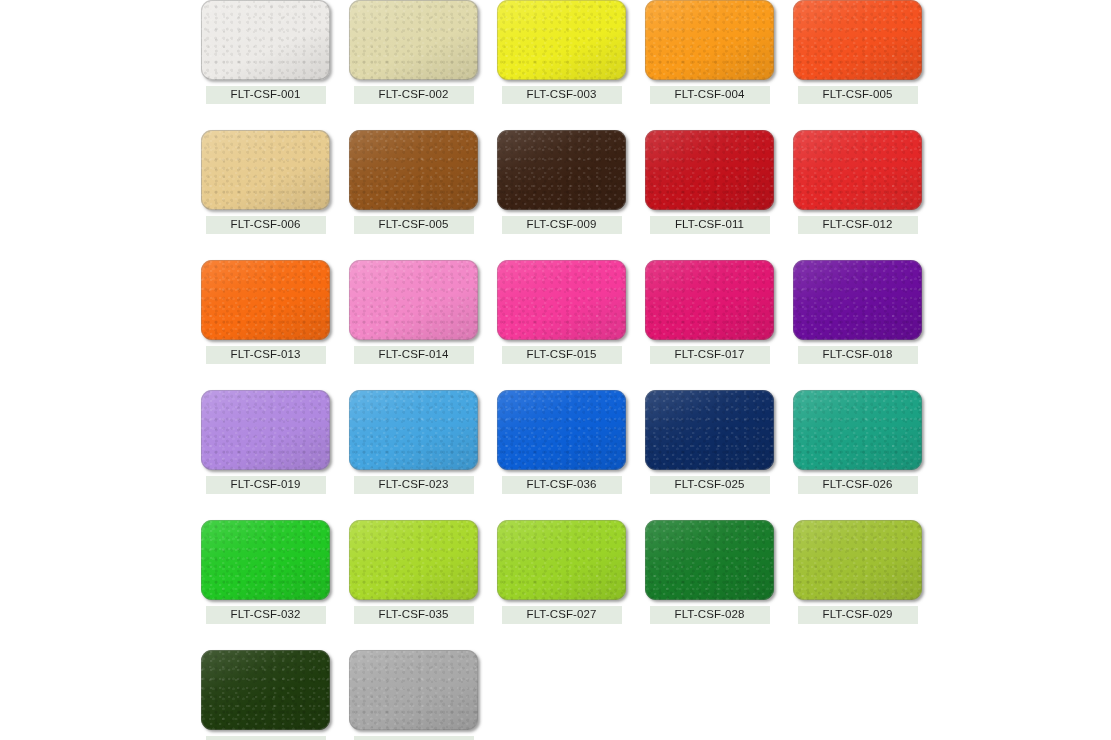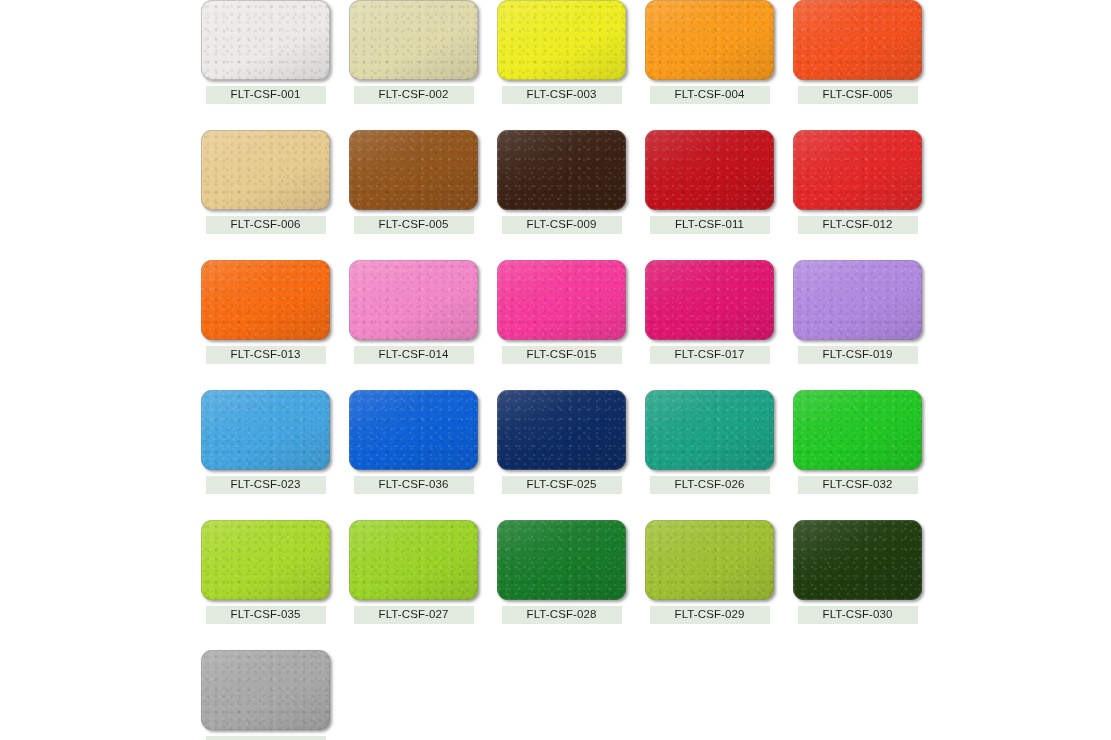--- a/index.html
+++ b/index.html
@@ -146,20 +146,24 @@
       </div>
       <div class="swatch-cell">
         <div class="swatch-chip" style="background: rgb(245, 57, 154);"></div>
         <div class="swatch-label">FLT-CSF-015</div>
       </div>
       <div class="swatch-cell">
         <div class="swatch-chip" style="background: rgb(224, 21, 112);"></div>
         <div class="swatch-label">FLT-CSF-017</div>
       </div>
       <div class="swatch-cell">
+        <div class="swatch-chip" style="background: rgb(106, 13, 156);"></div>
+        <div class="swatch-label">FLT-CSF-018</div>
+      </div>
+      <div class="swatch-cell">
         <div class="swatch-chip" style="background: rgb(176, 136, 224);"></div>
         <div class="swatch-label">FLT-CSF-019</div>
       </div>
       <div class="swatch-cell">
         <div class="swatch-chip" style="background: rgb(68, 165, 224);"></div>
         <div class="swatch-label">FLT-CSF-023</div>
       </div>
       <div class="swatch-cell">
         <div class="swatch-chip" style="background: rgb(12, 95, 214);"></div>
         <div class="swatch-label">FLT-CSF-036</div>

